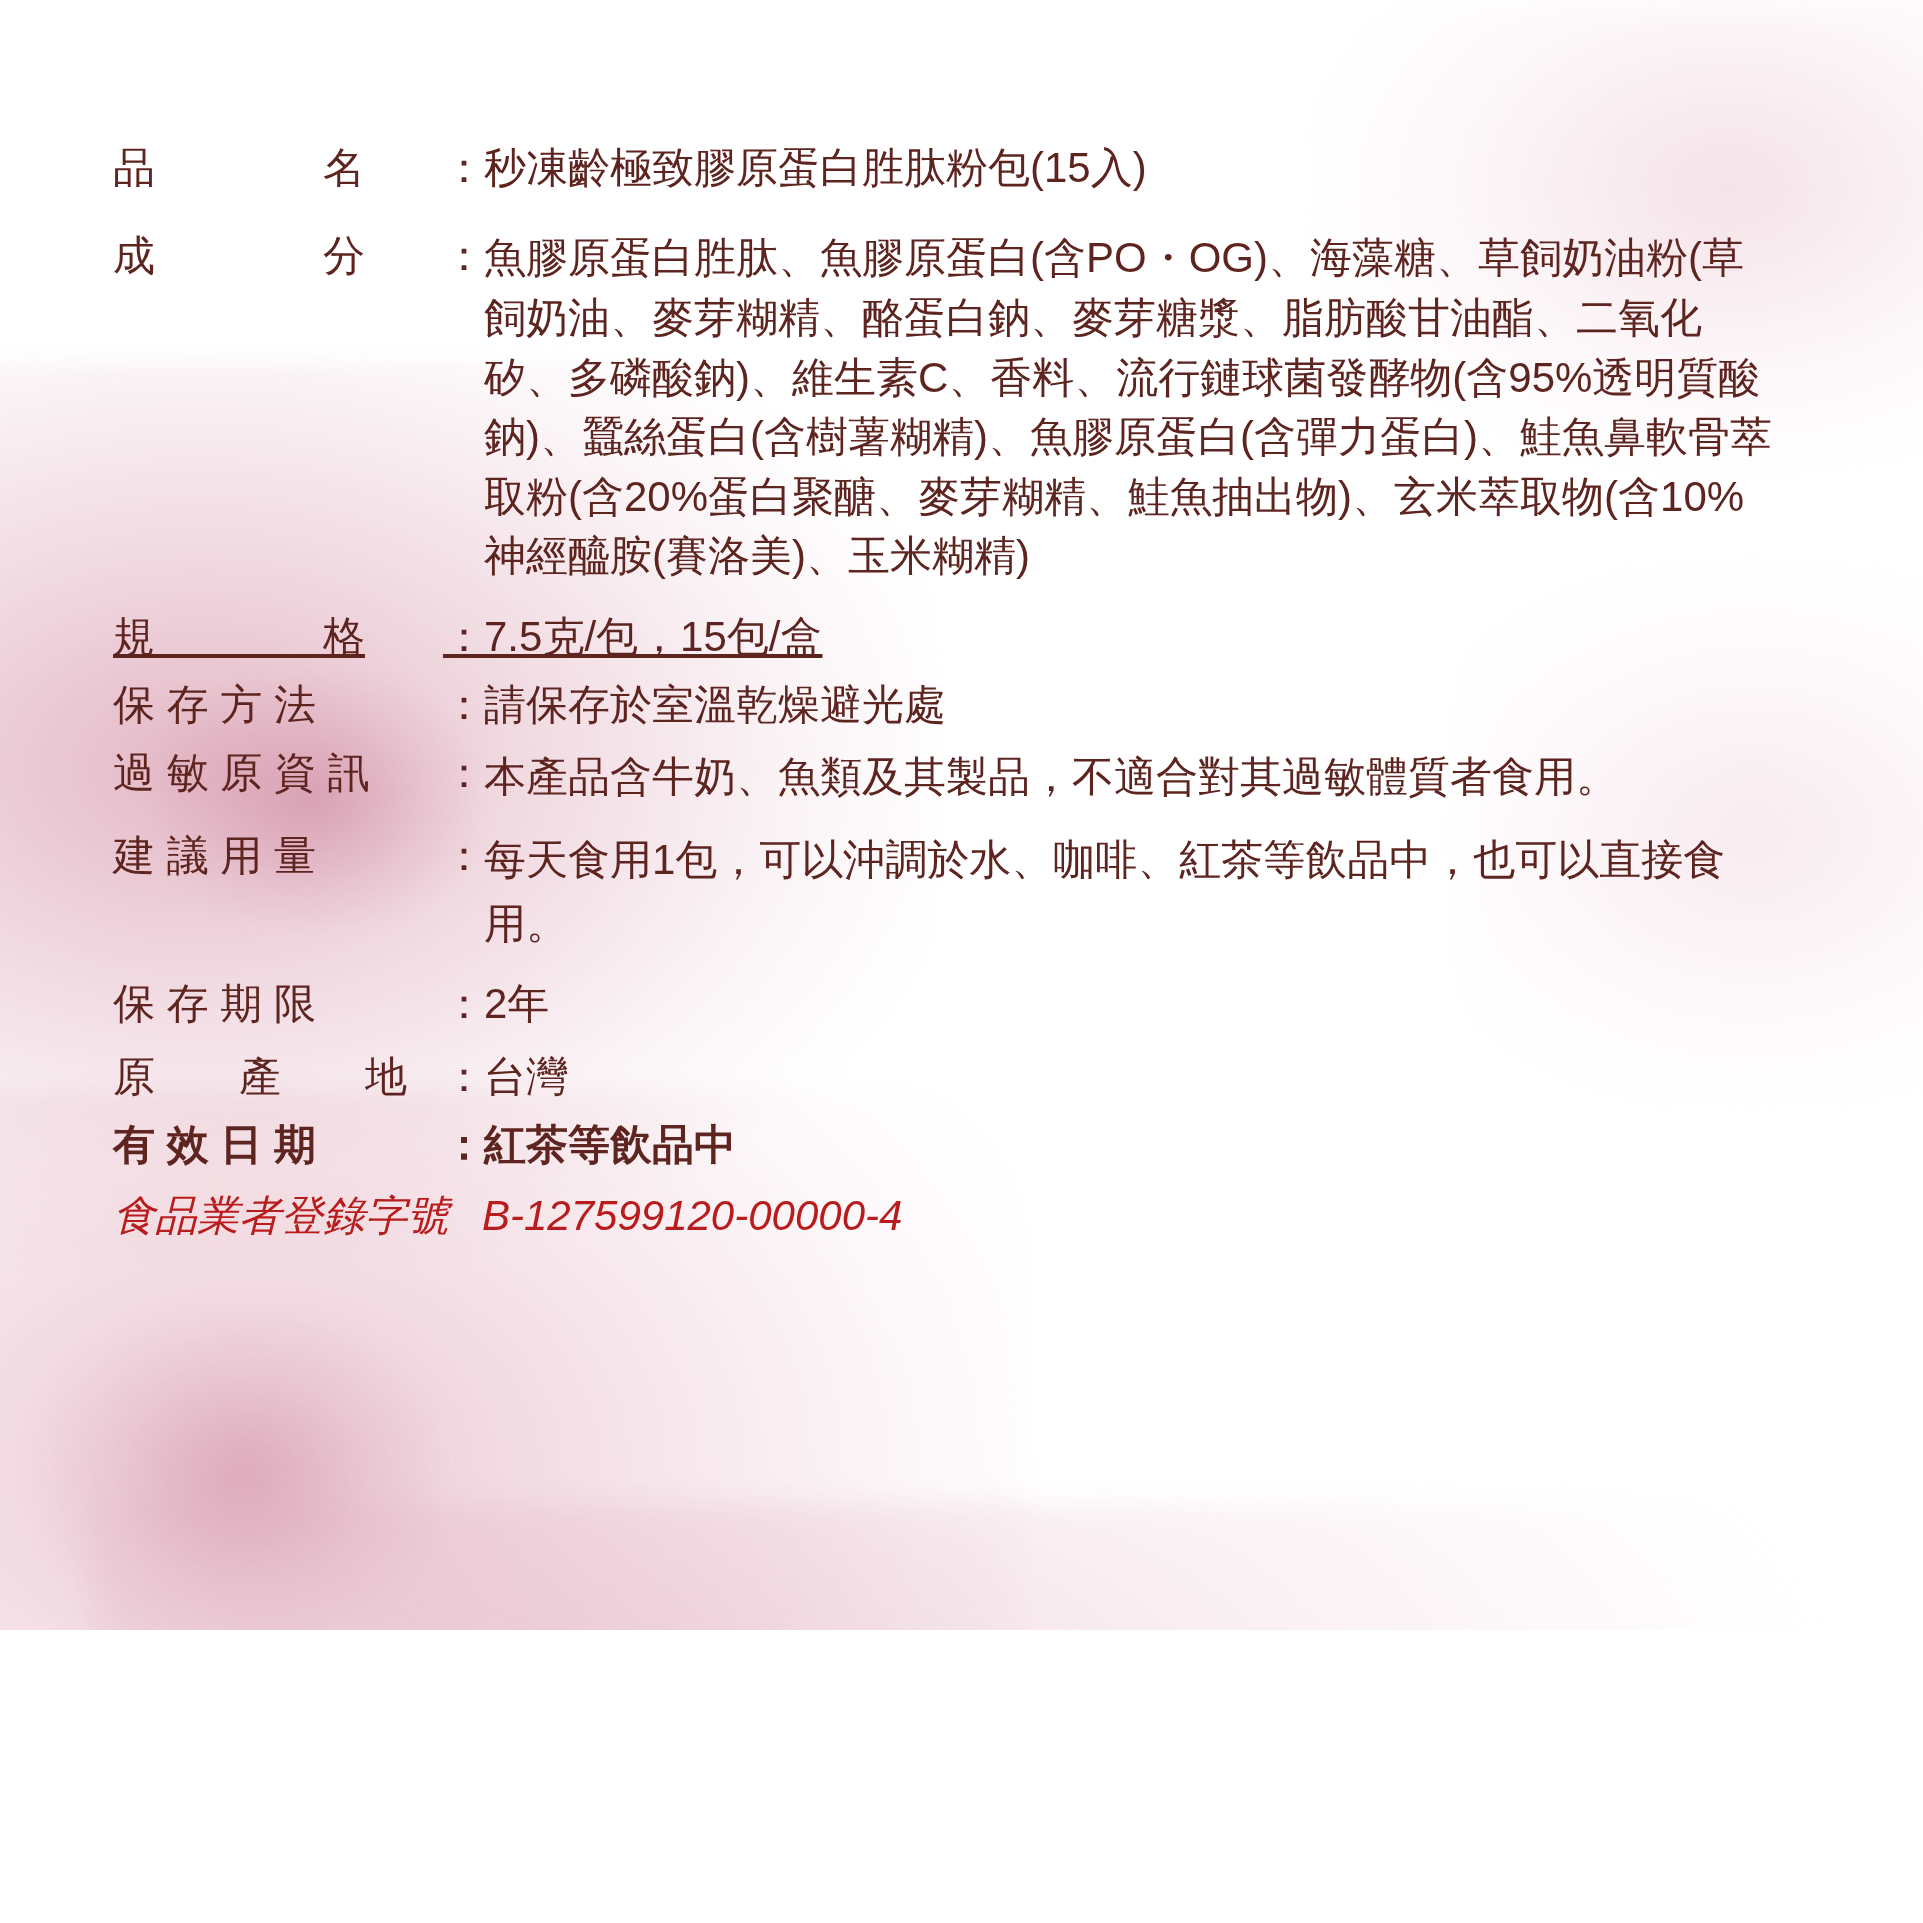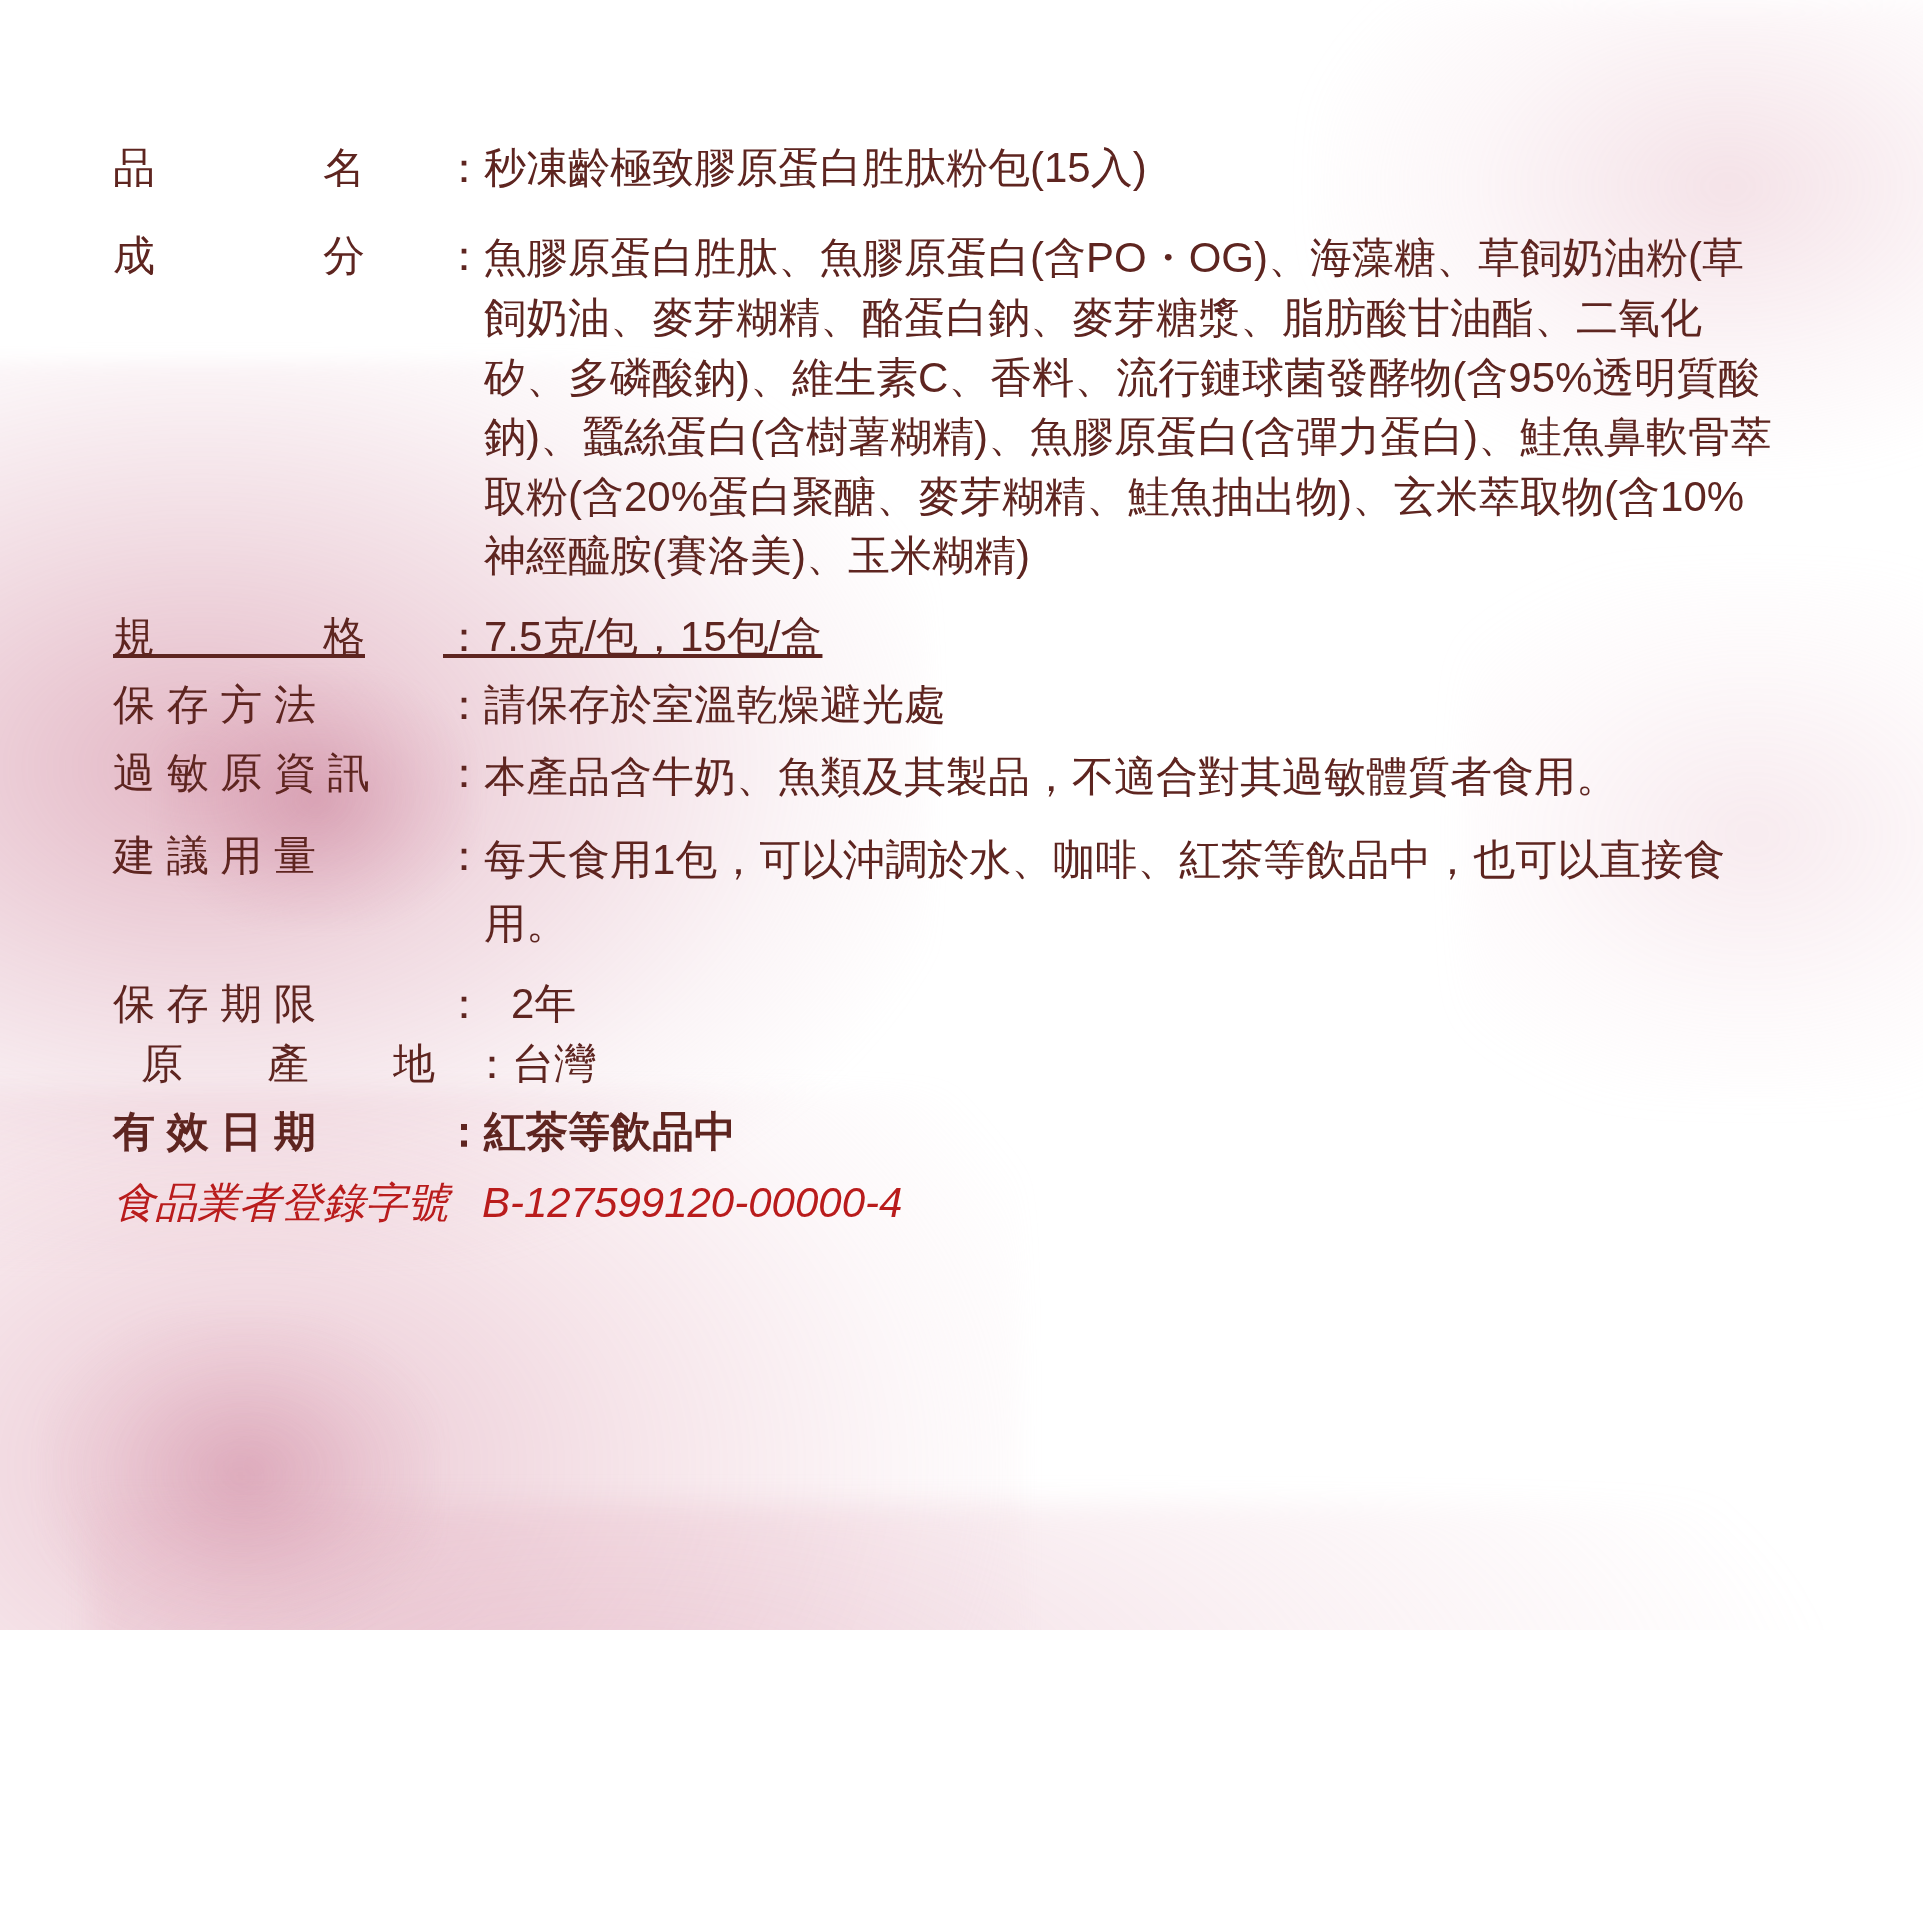--- a/index.html
+++ b/index.html
@@ -143,22 +143,22 @@
     line-height: 1.52;
   }
 
   
   .row-name      { margin-bottom: 13.5px; }
   .row-ingredients { margin-bottom: 22.5px; margin-top: 32px; }
   .row-spec      { margin-bottom: 12px; text-decoration: underline; }
   .row-storage   { margin-bottom: 12px; }
   .row-allergen  { margin-bottom: 19.5px; }
   .row-dosage    { margin-bottom: 19.5px; }
-  .row-shelf     { margin-bottom: 4px; justify-content: space-between; }
-  .row-origin    { margin-bottom: 12px; margin-left: 28px; }
+  .row-shelf     { margin-bottom: 17px; }
+  .row-origin    { margin-bottom: 12px; }
   .row-expiry    { margin-bottom: 15px; font-weight: bold; }
 
   .registry {
     display: flex;
     align-items: flex-end;
     font-size: 42px;
     line-height: 1.34;
     color: #b91c1c;
     font-style: italic;
   }

